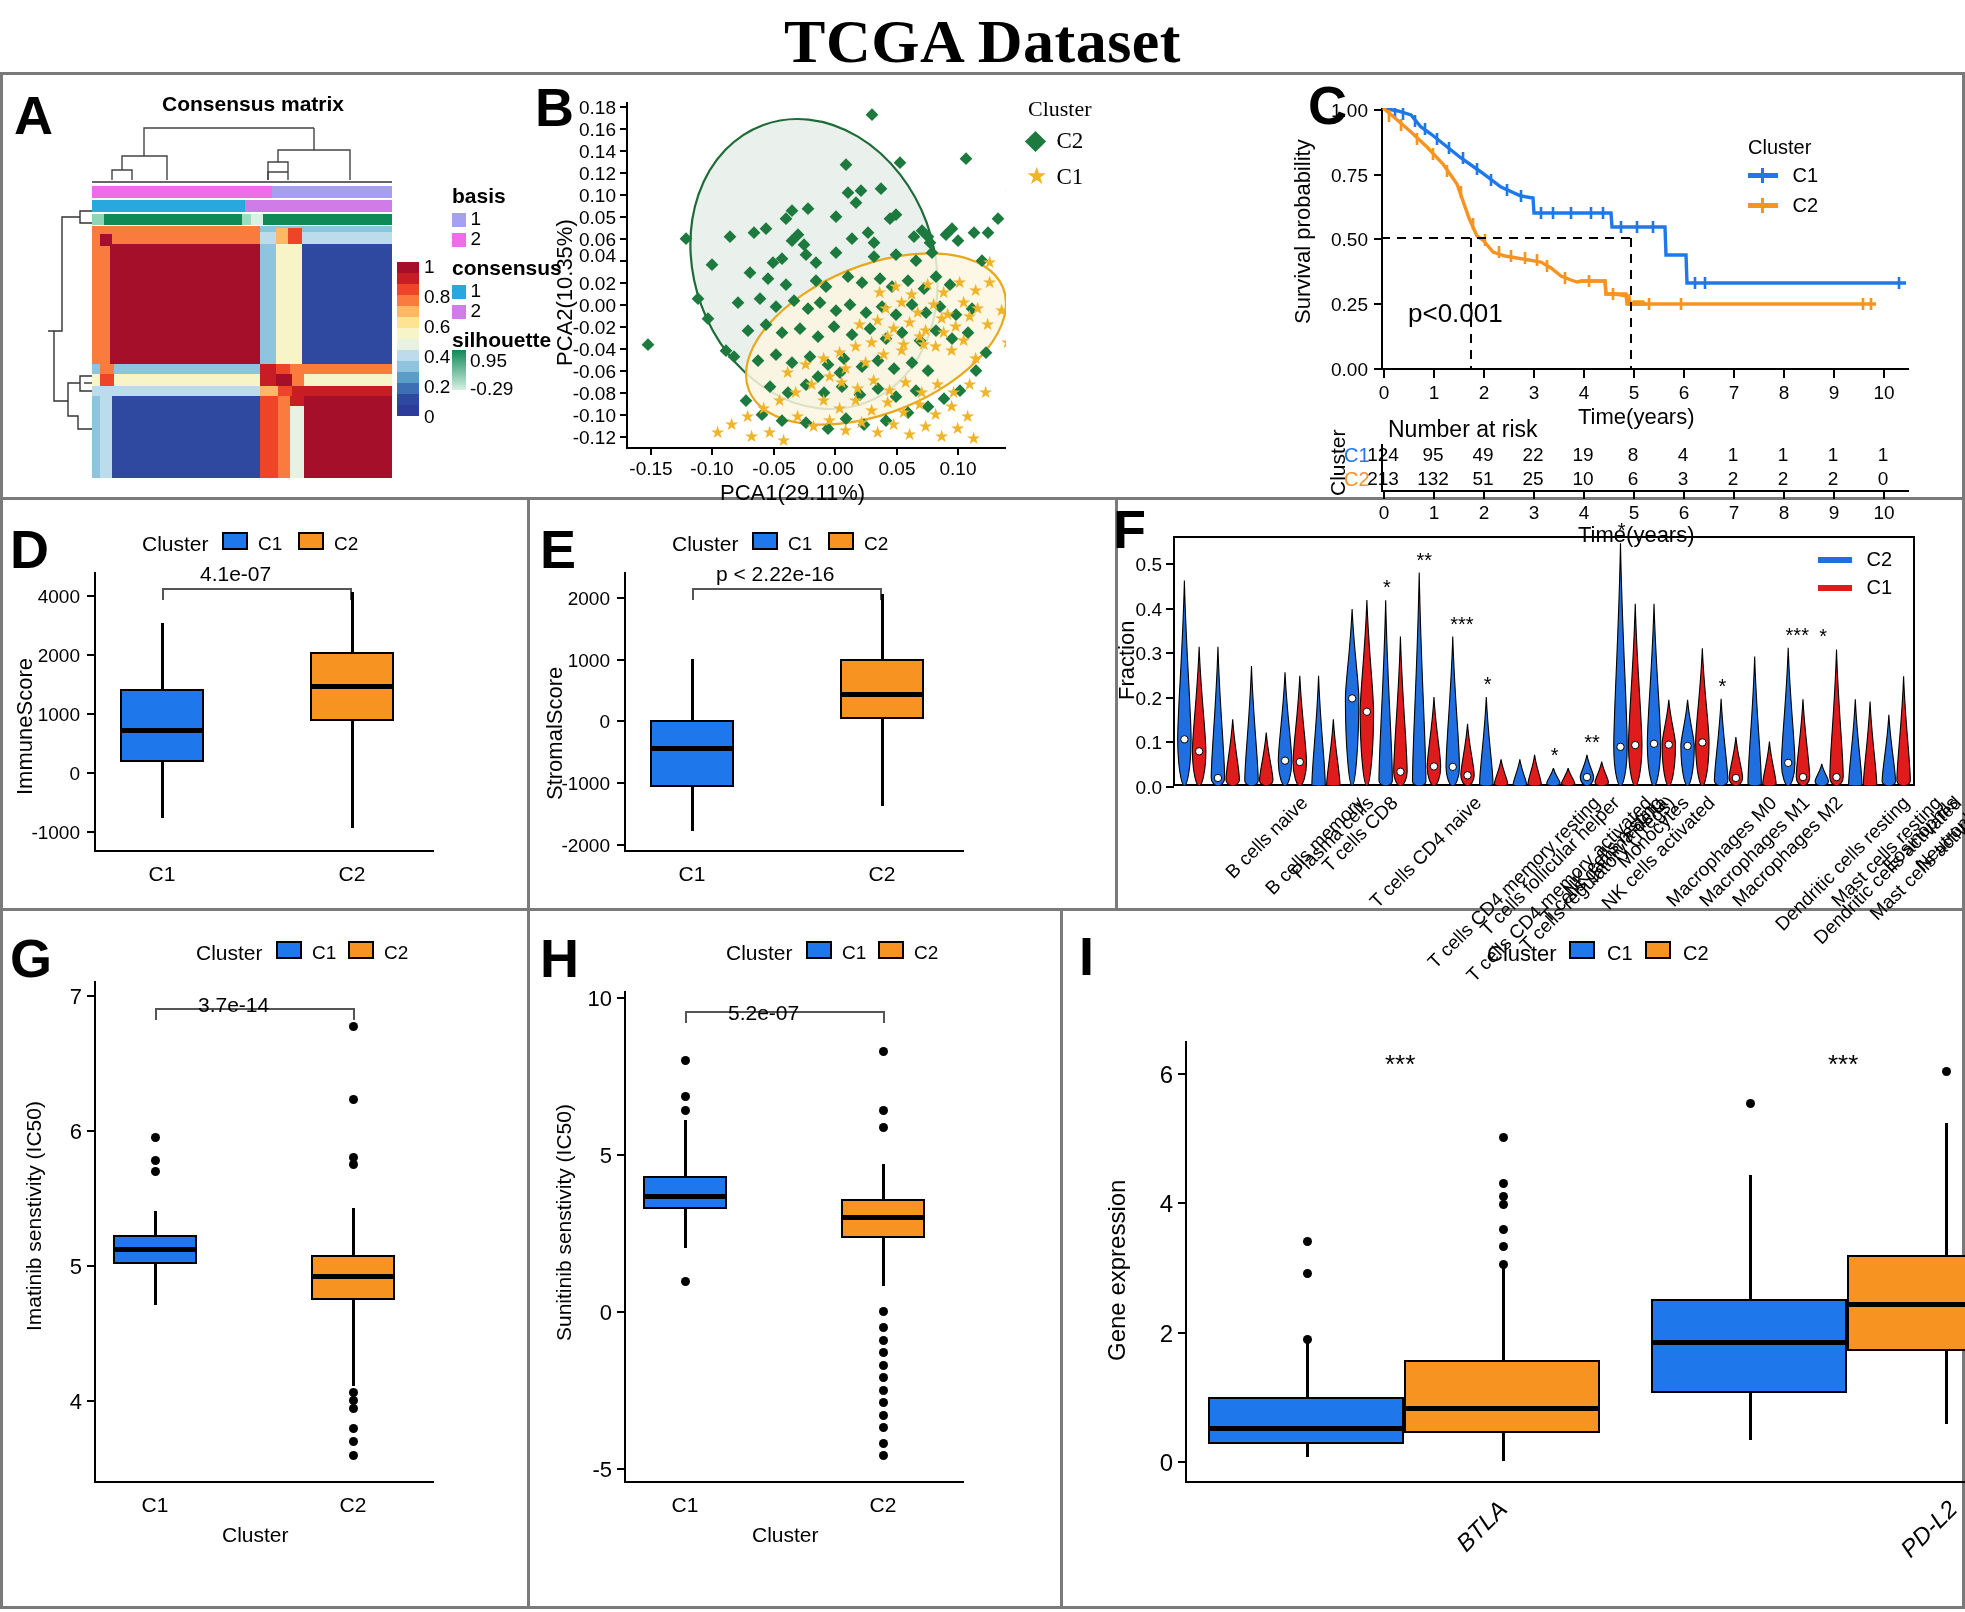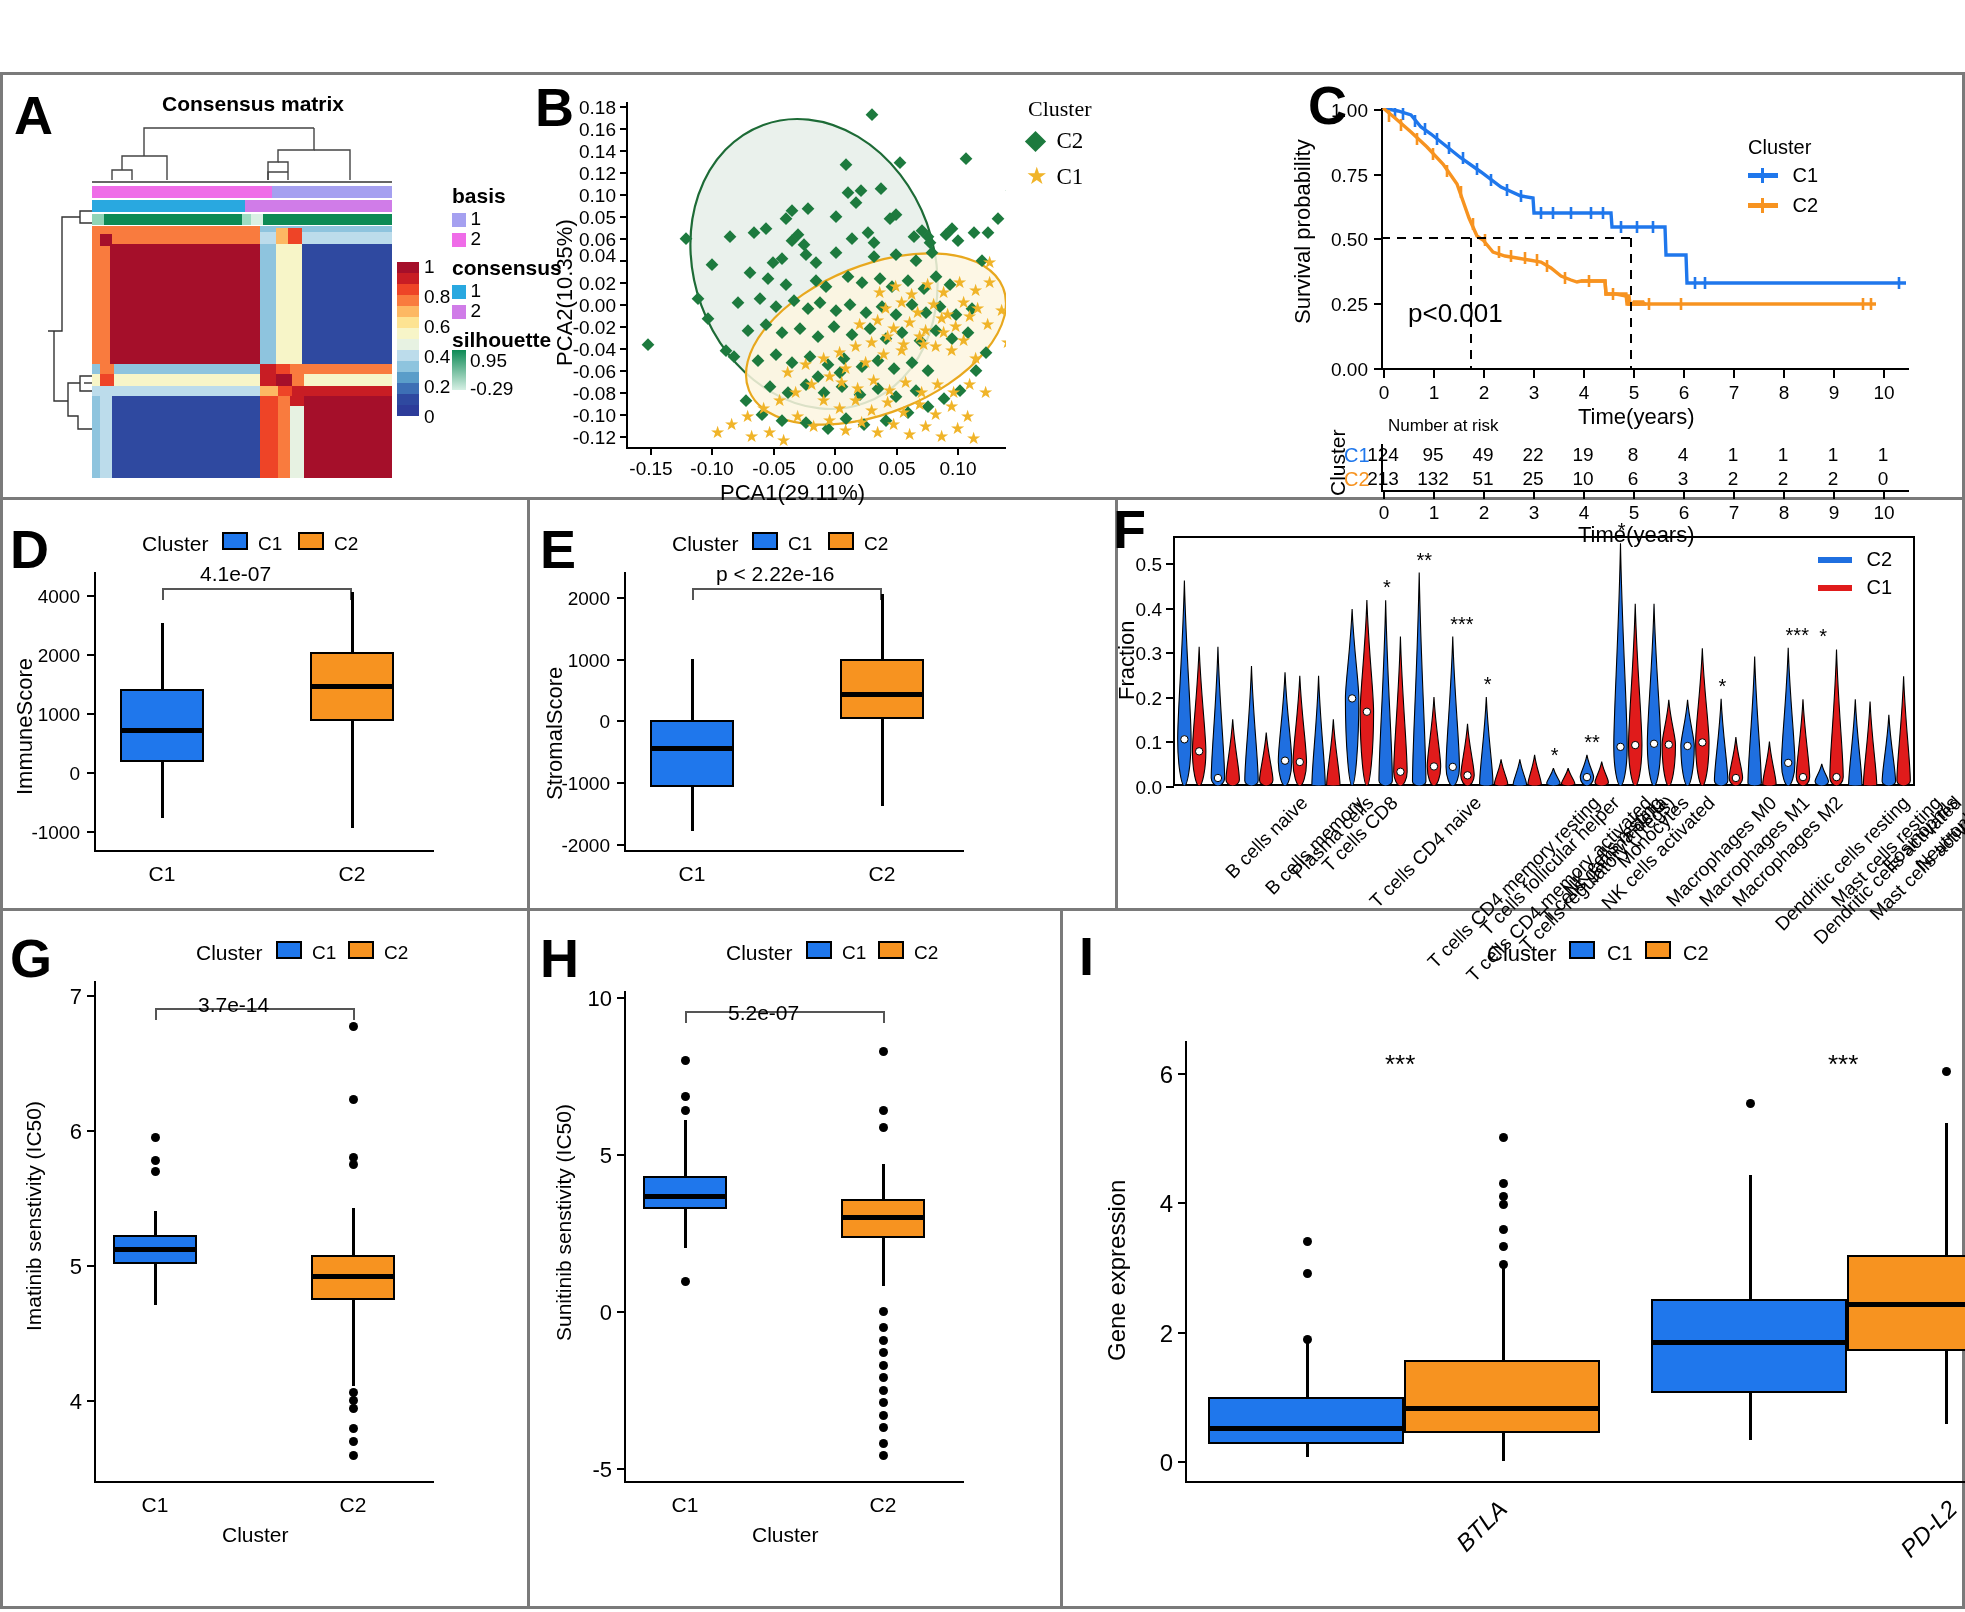--- a/index.html
+++ b/index.html
@@ -51,20 +51,21 @@
     text-align:right;
   }
   .frame { position:absolute; border:2px solid #000; }
   .ital { font-style:italic; }
 </style>
 </head>
 <body>
 
 <div class="figure">
 
+  <div class="ttl" style="top:6px;left:0;">TCGA Dataset</div>
 
   <div class="divline" style="left:0;top:72px;width:1965px;height:3px;"></div>
   <div class="divline" style="left:0;top:497px;width:1965px;height:3px;"></div>
   <div class="divline" style="left:0;top:908px;width:1965px;height:3px;"></div>
   <div class="divline" style="left:0;top:1606px;width:1965px;height:3px;"></div>
   <div class="divline" style="left:0;top:72px;width:3px;height:1537px;"></div>
   <div class="divline" style="left:1962px;top:72px;width:3px;height:1537px;"></div>
   <div class="divline" style="left:527px;top:908px;width:3px;height:698px;"></div>
   <div class="divline" style="left:527px;top:500px;width:3px;height:408px;"></div>
   <div class="divline" style="left:1060px;top:908px;width:3px;height:698px;"></div>
@@ -628,21 +629,21 @@
       </span>
       <span style="font-size:20px;margin-left:10px;">C1</span>
     </div>
     <div style="position:absolute;left:630px;top:118px;">
       <span style="display:inline-block;width:30px;height:5px;background:#f79320;vertical-align:4px;position:relative;">
         <span style="position:absolute;left:13px;top:-5px;width:3px;height:15px;background:#f79320;"></span>
       </span>
       <span style="font-size:20px;margin-left:10px;">C2</span>
     </div>
 
-    <div style="position:absolute;left:270px;top:340px;font-size:17px;">Number at risk</div>
+    <div style="position:absolute;left:270px;top:340px;font-size:23px;">Number at risk</div>
     <div class="axtitle vert" style="left:208px;top:420px;font-size:21px;">Cluster</div>
     <div class="axis-line" style="left:263px;top:368px;width:2px;height:46px;"></div>
     <div class="axis-line" style="left:263px;top:414px;width:528px;height:2px;"></div>
 
     <div style="position:absolute;left:226px;top:368px;font-size:20px;color:#1f77ec;">C1</div>
     <div style="position:absolute;left:226px;top:392px;font-size:20px;color:#f79320;">C2</div>
 
     <div class="tlabel" style="left:245px;top:368px;width:40px;text-align:center;">124</div>
     <div class="tlabel" style="left:295px;top:368px;width:40px;text-align:center;">95</div>
     <div class="tlabel" style="left:345px;top:368px;width:40px;text-align:center;">49</div>

